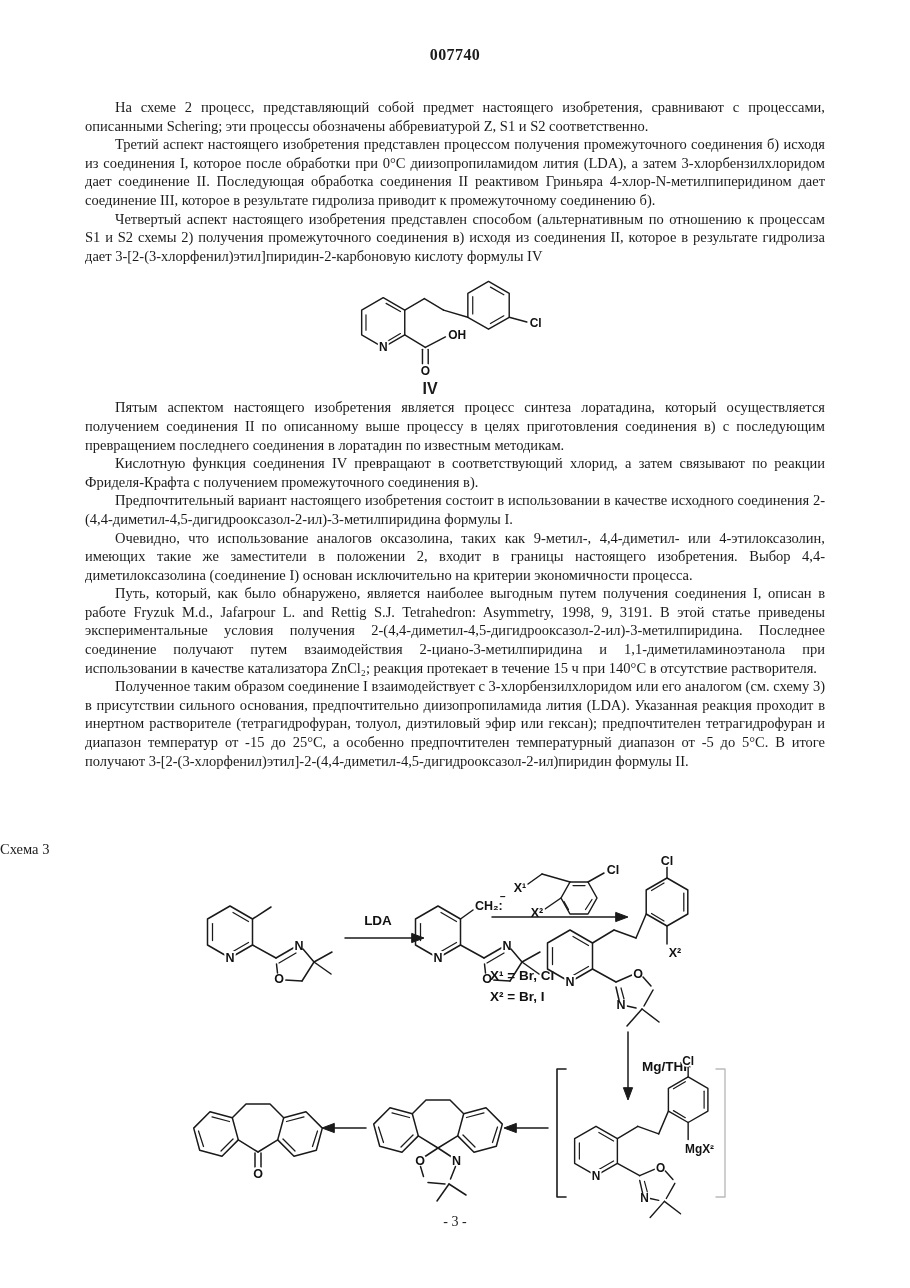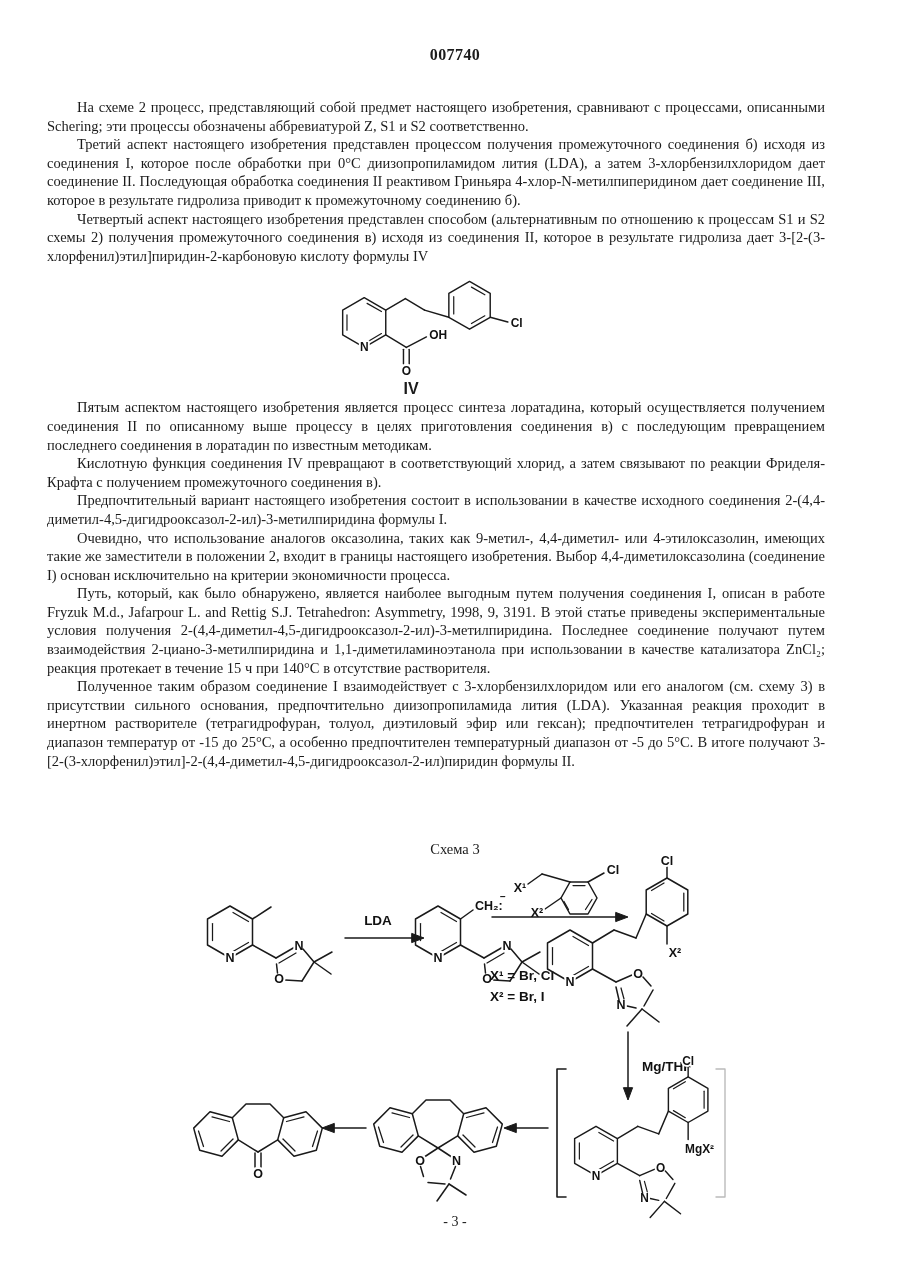--- a/index.html
+++ b/index.html
@@ -1,24 +1,24 @@
 <!DOCTYPE html>
 <html><head>
 <meta charset="utf-8">
 <style>
   html,body{margin:0;padding:0}
   body{width:910px;height:1288px;background:#ffffff;position:relative;
        font-family:"Liberation Serif",serif;color:#1b1b1b;overflow:hidden}
   .page-header{padding-top:46px;text-align:center;font-weight:bold;font-size:16px;letter-spacing:.4px}
-  .content{margin:34px 85px 0 47px}
+  .content{margin:34px 85px 0 85px}
   .content p{margin:0;text-align:justify;text-indent:30px;font-size:14.5px;line-height:18.6px}
   .figure-iv{width:fit-content;margin:2px auto 0 auto}
   .fig-label{text-align:center;font-family:"Liberation Sans",sans-serif;font-weight:bold;
              font-size:16px;margin-top:-4px;padding-right:50px}
-  .caption{position:absolute;top:841px;left:0;width:910px;text-align:center;font-size:14.5px}
+  .caption{position:absolute;top:841px;left:0;width:910px;font-size:14.5px}
   .scheme{position:absolute;top:856px;left:0;width:910px;height:380px}
   .footer{position:absolute;top:1214px;left:0;width:910px;text-align:center;font-size:14px}
 
   svg line,svg polyline,svg polygon,svg path{stroke:#1a1a1a;stroke-width:1.5;fill:none;
       stroke-linejoin:round;stroke-linecap:round}
   svg line.inner{stroke-width:1.25}
   svg polygon.ah{fill:#1a1a1a;stroke:#1a1a1a;stroke-width:1}
   svg path.bracket{stroke-width:1.6}
   svg path.bracket-faint{stroke:#bbbbbb;stroke-width:1.4}
   svg text{stroke:none}

